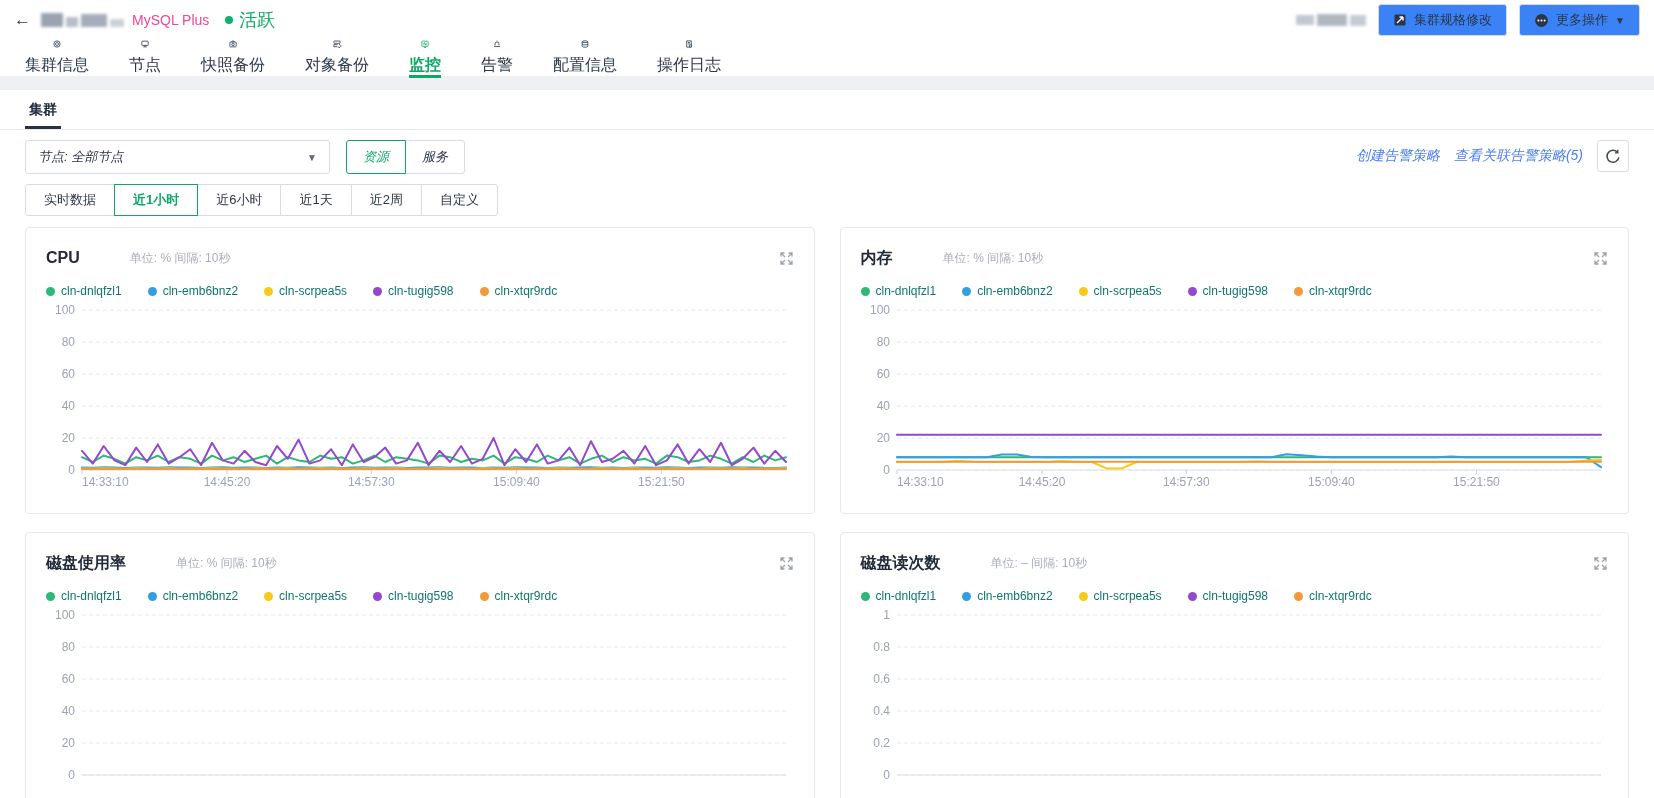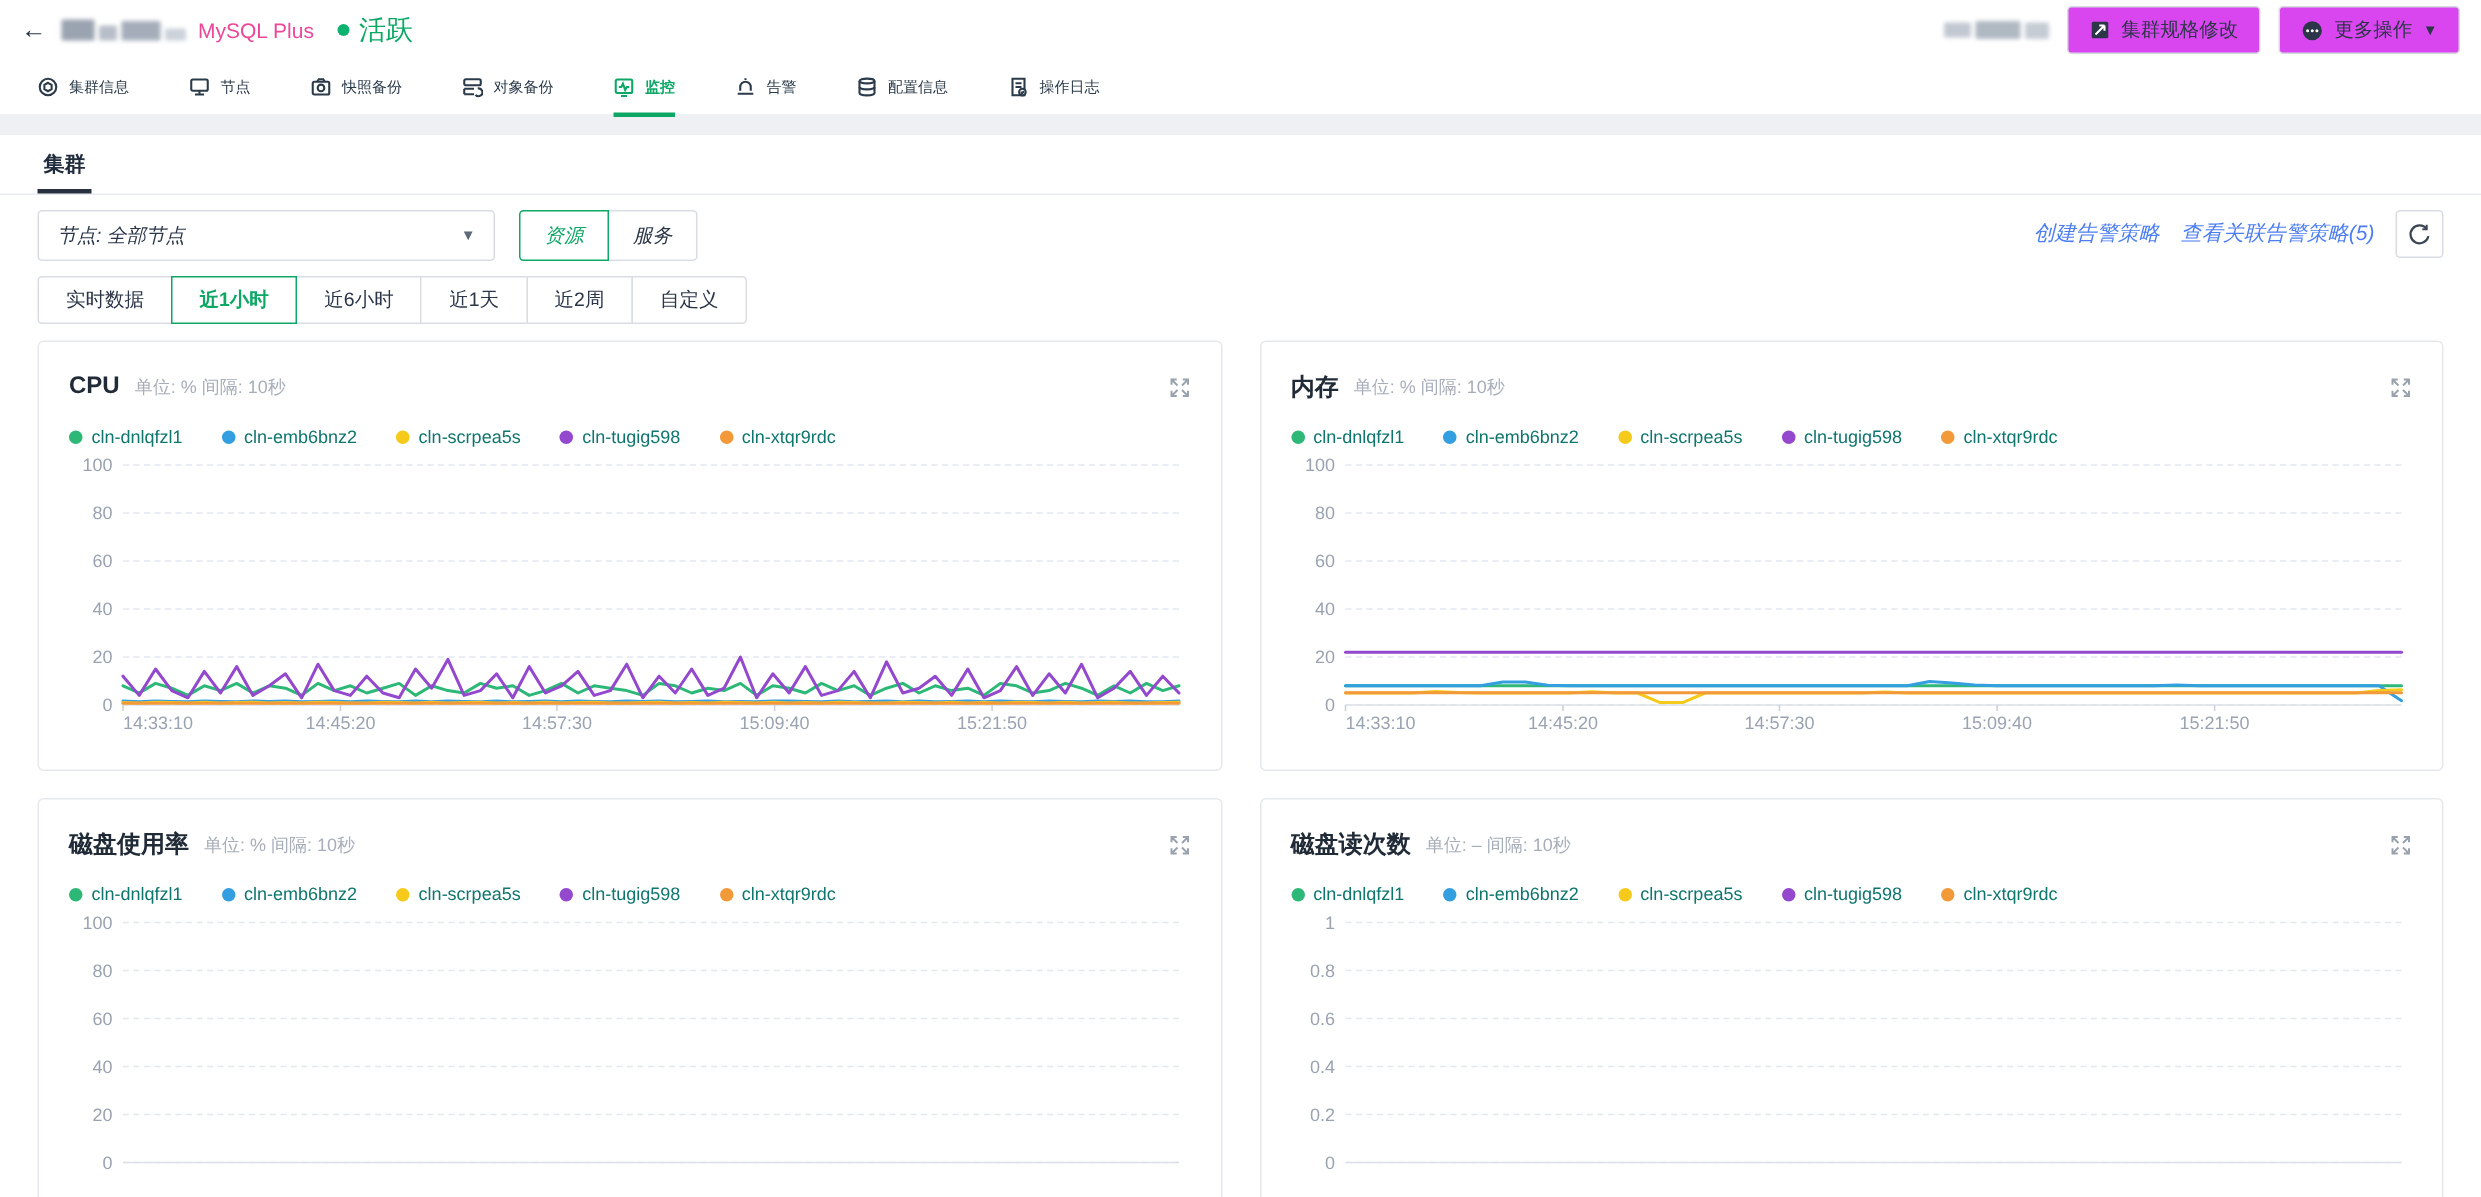--- a/index.html
+++ b/index.html
@@ -10,29 +10,29 @@
   .topbar { height:40px; background:#fff; display:flex; align-items:center; padding:0 14px 0 14px; }
   .topbar .left { display:flex; align-items:center; gap:8px; }
   .back-arrow { font-size:17px; color:#2b3648; cursor:pointer; margin-right:2px; }
   .redact { display:flex; align-items:center; gap:3px; filter:blur(1.5px); }
   .redact i { display:block; border-radius:1px; }
   .cluster-type { font-size:14px; font-weight:400; color:#ec4899; }
   .status-wrap { display:flex; align-items:center; gap:6px; margin-left:8px; }
   .status-dot { width:8px; height:8px; border-radius:50%; background:#0cb26d; }
   .status-text { font-size:18px; color:#0ea866; }
   .topbar .right { margin-left:auto; display:flex; align-items:center; gap:12px; }
-  .btn { height:32px; background:#d946ef; border:1px solid #d5d9e0; border-radius:3px;
+  .btn { height:32px; background:#3b82f6; border:1px solid #d5d9e0; border-radius:3px;
     display:inline-flex; align-items:center; gap:7px; padding:0 14px; font-size:13px; color:#2b3648; cursor:pointer; }
   .btn svg { flex:none; }
   .caret { font-size:10px; color:#2b3648; }
 
   
   .tabbar { height:38px; background:#fff; border-bottom:2px solid #eef0f3; display:flex; align-items:stretch; padding:0 25px; }
-  .tab { display:flex; align-items:center; gap:7px; font-size:10px; color:#2b3a4a; margin-right:40px;
-    position:relative; cursor:pointer; white-space:nowrap; }
+  .tab { display:flex; align-items:center; gap:7px; font-size:16px; color:#2b3a4a; margin-right:40px;
+    position:relative; cursor:pointer; white-space:nowrap;flex-direction:column; }
   .tab svg { color:#2b3a4a; }
   .tab.active { color:#0ea866; font-weight:600; }
   .tab.active svg { color:#0ea866; }
   .tab.active::after { content:""; position:absolute; left:0; right:0; bottom:-2px; height:3px; background:#0ea866; }
 
   
   .panel { margin-top:12px; background:#fff; min-height:700px; }
   .subtab-bar { height:40px; border-bottom:1px solid #e8ebef; display:flex; padding:0 25px; }
   .subtab { font-size:14px; font-weight:700; color:#222d3d; display:flex; align-items:center;
     position:relative; padding:0 4px; cursor:pointer; }
@@ -57,21 +57,21 @@
   .time-row { display:flex; margin-top:10px; }
   .time-btn { height:32px; padding:0 18px; background:#fff; border:1px solid #d9dde3; font-size:13px;
     color:#2b3648; display:flex; align-items:center; cursor:pointer; margin-left:-1px; }
   .time-btn:first-child { margin-left:0; border-radius:3px 0 0 3px;text-align:center; }
   .time-btn:last-child { border-radius:0 3px 3px 0; }
   .time-btn.active { border-color:#0ea866; color:#0ea866; font-weight:600; z-index:1; }
 
   
   .cards { margin-top:11px; display:grid; grid-template-columns:1fr 1fr; gap:18px 25px; padding-bottom:20px; }
   .card { border:1px solid #e5e8ec; border-radius:4px; background:#fff; height:287px; padding:16px 20px; overflow:hidden; }
-  .card-head { display:flex; align-items:center; height:28px; }
+  .card-head { display:flex; align-items:center; height:28px;gap:40px; }
   .card-title { font-size:16px; font-weight:700; color:#212b38; }
   .card-meta { font-size:12px; color:#a7aeba; margin-left:10px; }
   .expand { margin-left:auto; color:#9aa2ad; cursor:pointer; display:flex; }
   .legend { display:flex; align-items:center; gap:26px; margin-top:8px; height:22px; flex-wrap:nowrap; }
   .legend-item { display:inline-flex; align-items:center; gap:6px; font-size:12px; color:#0f766e; cursor:pointer; white-space:nowrap; }
   .legend-item .dot { width:9px; height:9px; border-radius:50%; flex:none; }
   .chart { margin-top:2px; height:188px; }
   .chart svg text { font-family:"Liberation Sans","DejaVu Sans",sans-serif; }
 </style>
 </head>

